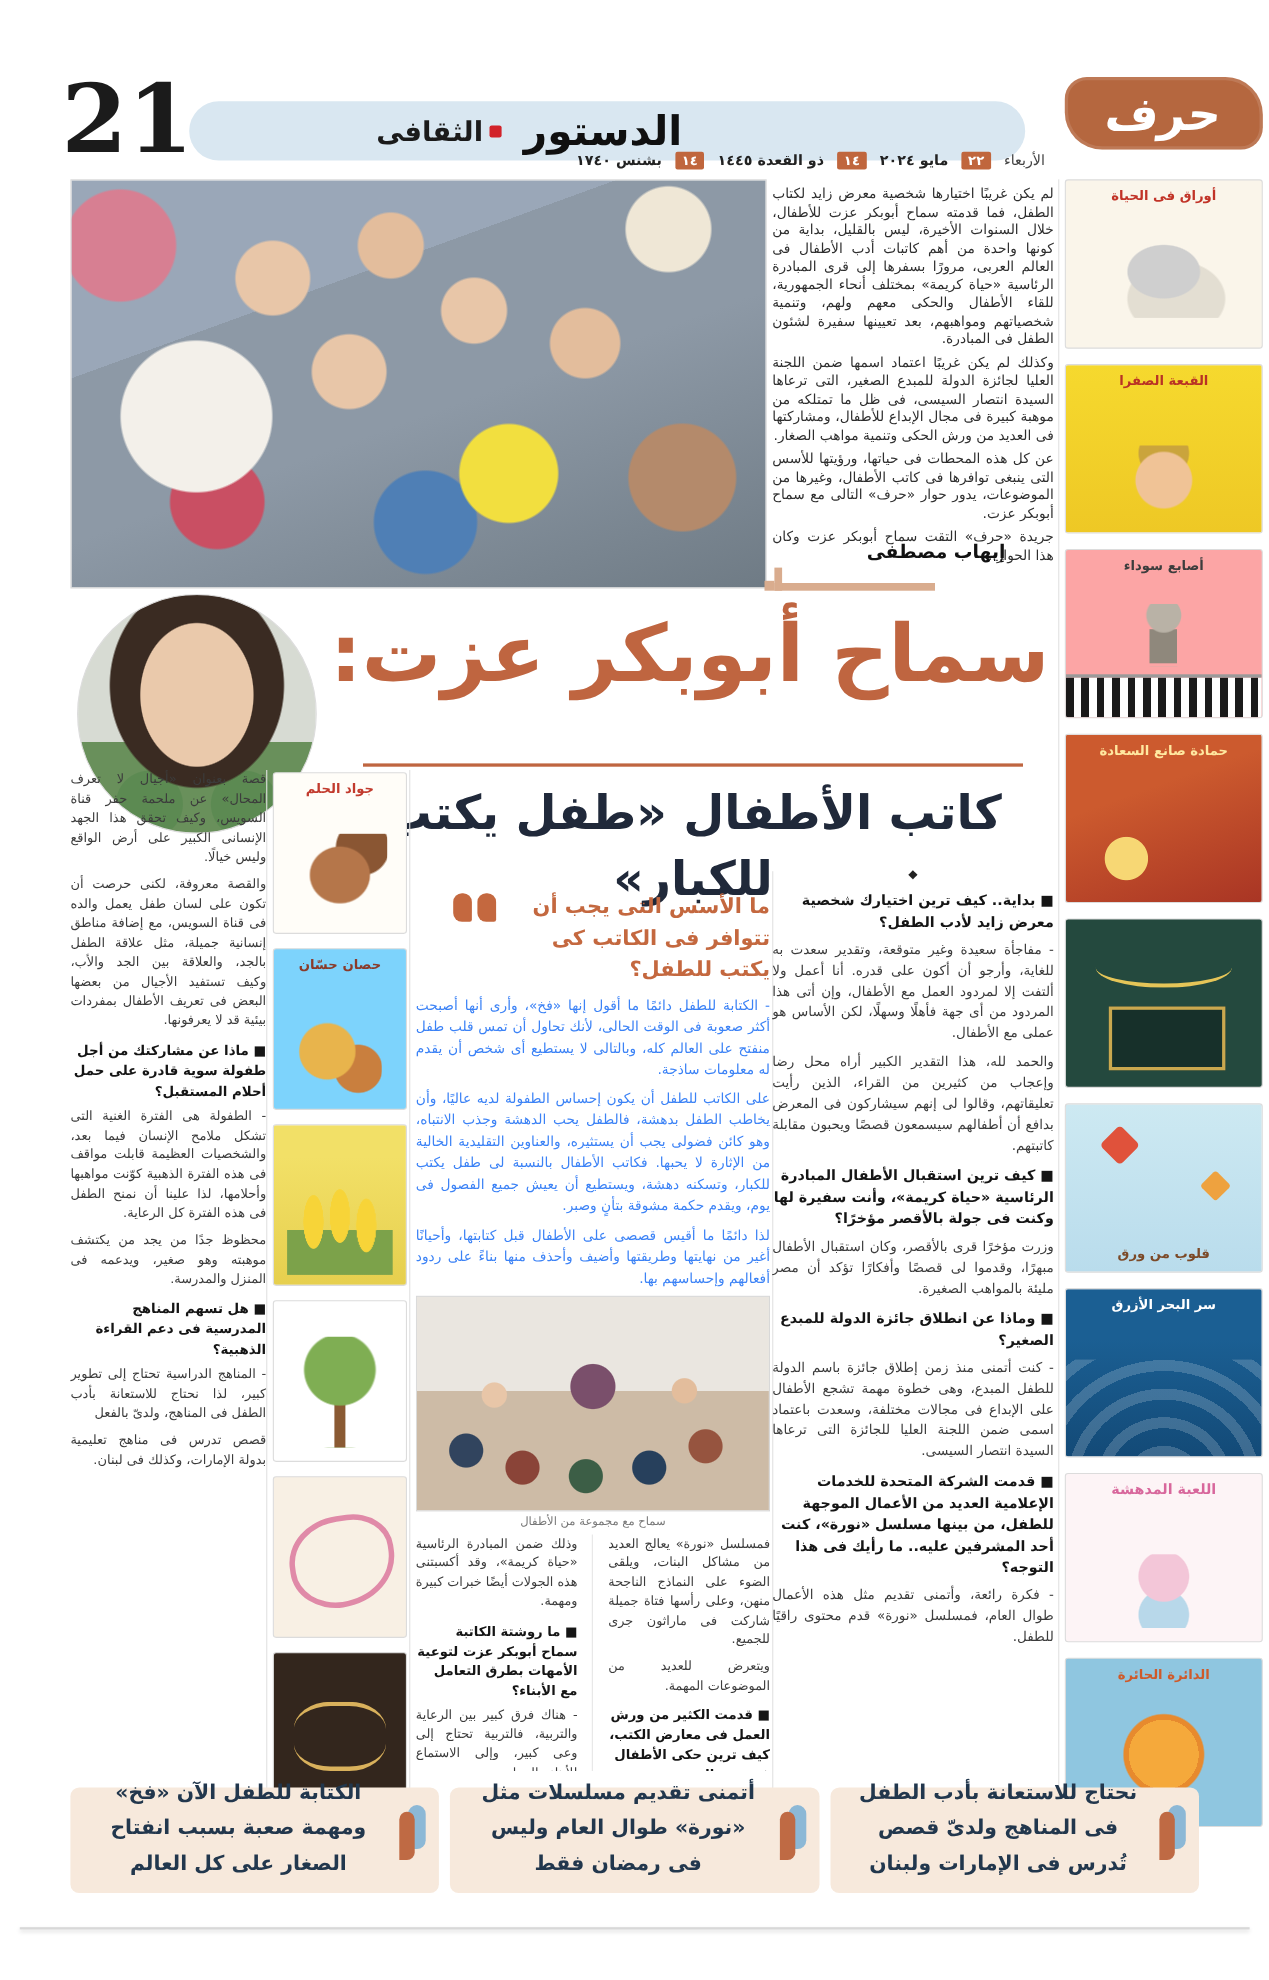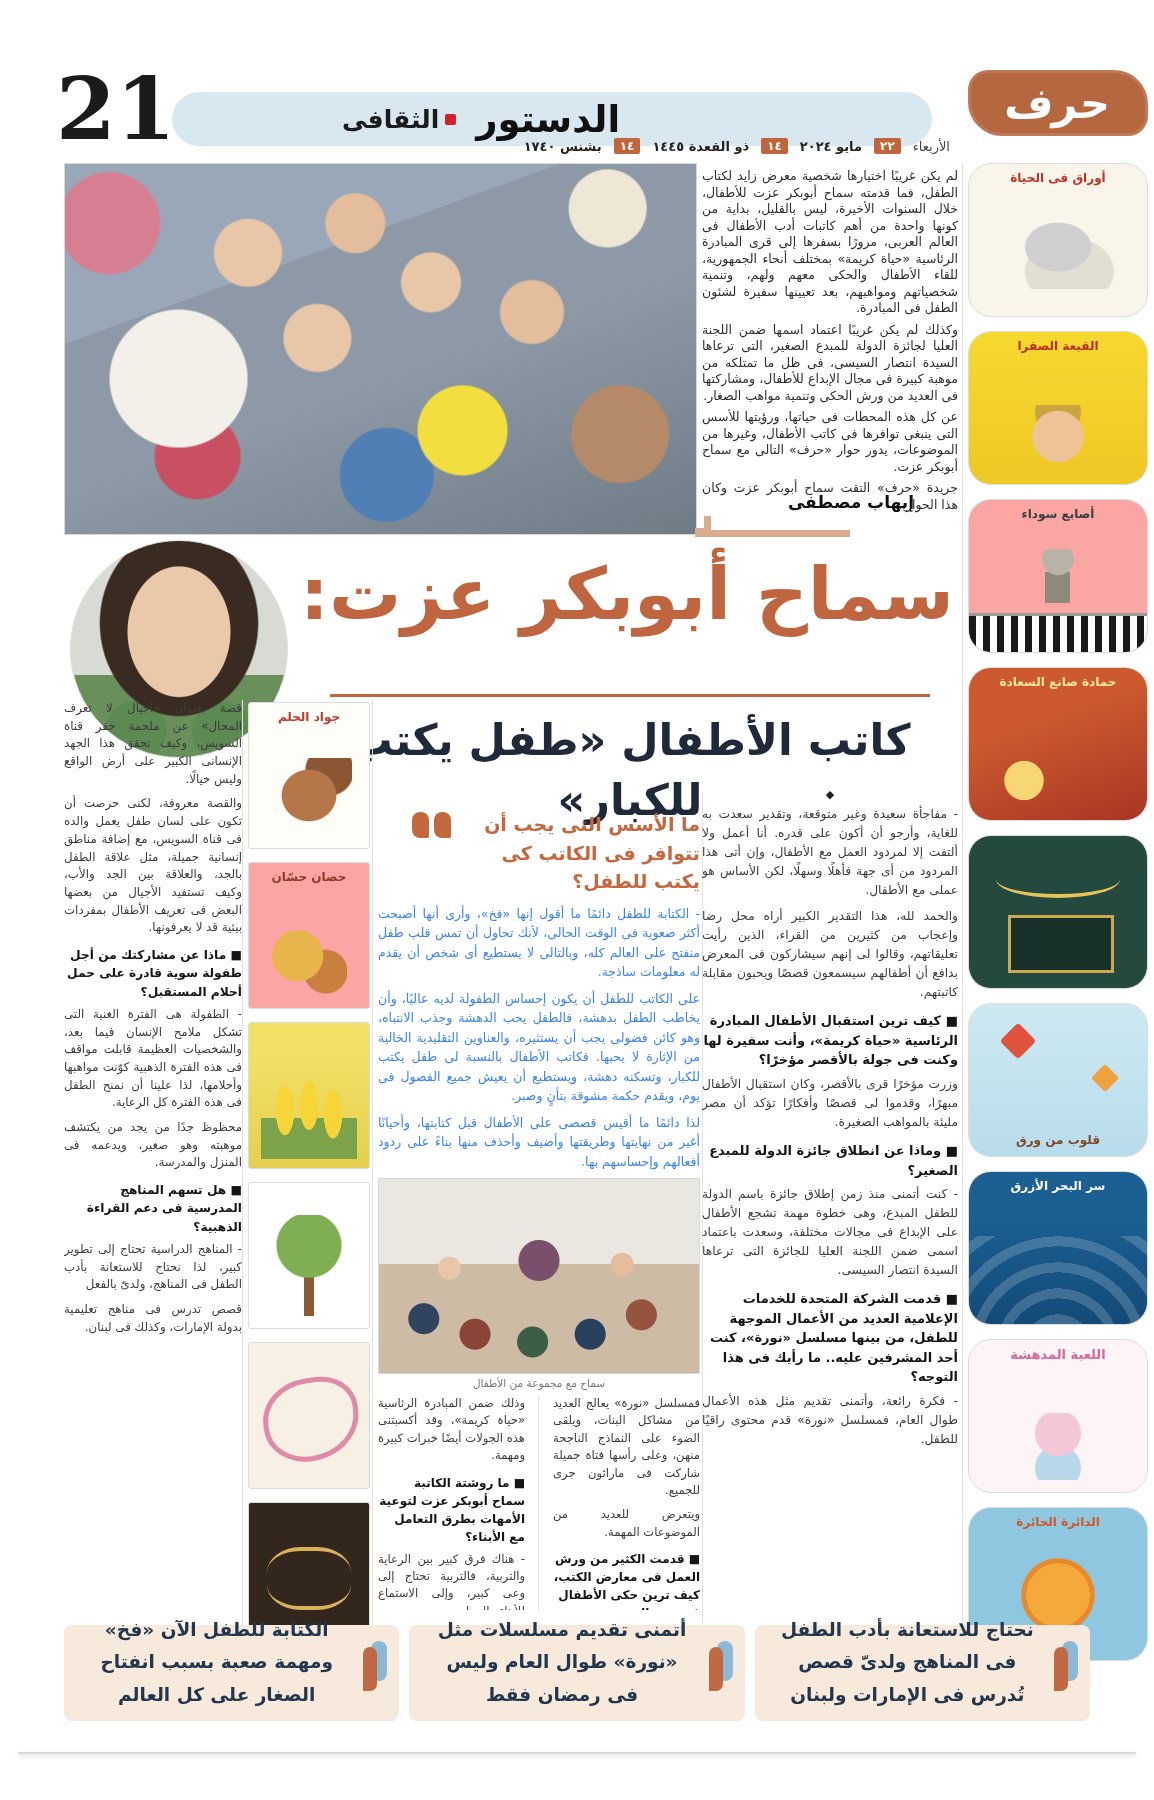--- a/index.html
+++ b/index.html
@@ -86,21 +86,21 @@
   .subcol .q{font-size:12px;}
   .subcol .a{font-size:11.6px;line-height:1.5;}
   .subcol + .subcol{border-right:1px solid #e6e6e6;padding-right:13px;}
   .band-leftcol{position:absolute;left:64px;top:700px;width:178px;height:952px;overflow:hidden;}
   .band-leftcol .a{font-size:11.8px;line-height:1.5;}
   .band-leftcol .q{font-size:12.2px;}
   
   .band-leftcovers{position:absolute;left:248px;top:702px;width:122px;display:flex;flex-direction:column;gap:13px;}
   .band-rightbooks{position:absolute;right:6px;top:163px;width:180px;display:flex;flex-direction:column;gap:14px;}
   .bk{position:relative;border:1px solid #dcdcdc;border-radius:3px;overflow:hidden;background:#fff;}
-  .band-rightbooks .bk{height:152px;border-radius:23px;}
+  .band-rightbooks .bk{height:152px;}
   .band-leftcovers .bk{height:145px;}
   .bk-title{position:absolute;top:6px;right:6px;left:6px;font-weight:700;font-size:12px;text-align:center;z-index:2;line-height:1.35;}
   .rb0{background:#faf5ea;} .rb0 .bk-title{color:#c13327;}
   .rb0::after{content:"";position:absolute;left:18%;top:36%;width:64%;height:46%;
     background:radial-gradient(ellipse at 50% 40%, #cfcfcf 0 40%, transparent 42%),
                radial-gradient(ellipse at 60% 75%, #e3ded2 0 45%, transparent 47%);}
   .rb1{background:linear-gradient(180deg,#f6d92e,#eec825);} .rb1 .bk-title{color:#b93225;}
   .rb1::after{content:"";position:absolute;left:28%;bottom:6%;width:44%;height:46%;
     background:radial-gradient(circle at 50% 45%, #f0c396 0 46%, transparent 48%),
                radial-gradient(circle at 50% 10%, #caa43c 0 30%, transparent 32%);}
@@ -127,21 +127,21 @@
   .rb7::after{content:"";position:absolute;left:18%;top:28%;width:64%;height:58%;
     background:radial-gradient(circle at 50% 50%, #f5a93b 0 44%, #e78a2e 44% 50%, transparent 52%);}
   .rb8{background:#fdf4f6;} .rb8 .bk-title{color:#d8679c;font-size:13px;}
   .rb8::after{content:"";position:absolute;left:30%;bottom:8%;width:40%;height:44%;
     background:radial-gradient(circle at 50% 30%, #f3c6d8 0 38%, transparent 40%),
                radial-gradient(circle at 50% 82%, #b8d8ea 0 34%, transparent 36%);}
   .lb0{background:#fffdf8;} .lb0 .bk-title{color:#c23b2e;}
   .lb0::after{content:"";position:absolute;left:14%;bottom:8%;width:72%;height:54%;
     background:radial-gradient(ellipse at 50% 48%, #b5764a 0 44%, transparent 46%),
                radial-gradient(ellipse at 74% 16%, #8a5633 0 26%, transparent 28%);}
-  .lb1{background:#fca5a5;} .lb1 .bk-title{color:#8a3b2a;}
+  .lb1{background:#7dd3fc;} .lb1 .bk-title{color:#8a3b2a;}
   .lb1::after{content:"";position:absolute;left:18%;bottom:6%;width:64%;height:50%;
     background:radial-gradient(circle at 35% 40%, #e8b44c 0 38%, transparent 40%),
                radial-gradient(circle at 72% 62%, #c97f3e 0 30%, transparent 32%);}
   .lb2{background:linear-gradient(180deg,#f2e067 0 20%,#e6cf4e 100%);}
   .lb2::after{content:"";position:absolute;left:10%;bottom:6%;width:80%;height:74%;
     background:radial-gradient(ellipse 15px 40px at 25% 55%, #f7d438 0 60%, transparent 62%),
                radial-gradient(ellipse 15px 40px at 50% 50%, #f7d438 0 60%, transparent 62%),
                radial-gradient(ellipse 15px 40px at 75% 58%, #f7d438 0 60%, transparent 62%),
                linear-gradient(180deg, transparent 0 62%, #7ca24a 62% 100%);}
   .lb3{background:#ffffff;}
@@ -237,20 +237,21 @@
   <div class="head-rule"></div>
   <div class="subhead">كاتب الأطفال «طفل يكتب للكبار»</div>
 
   <div class="vline" style="left:242px;top:700px;height:952px;"></div>
   <div class="vline" style="left:372px;top:700px;height:952px;"></div>
   <div class="vline" style="left:702px;top:792px;height:860px;"></div>
   <div class="vline" style="left:962px;top:163px;height:1490px;"></div>
 
   <div class="band-rightcol">
     <div class="diamond">◆</div>
+    <div class="q">■ بداية.. كيف ترين اختيارك شخصية معرض زايد لأدب الطفل؟</div>
     <p class="a">- مفاجأة سعيدة وغير متوقعة، وتقدير سعدت به للغاية، وأرجو أن أكون على قدره. أنا أعمل ولا ألتفت إلا لمردود العمل مع الأطفال، وإن أتى هذا المردود من أى جهة فأهلًا وسهلًا، لكن الأساس هو عملى مع الأطفال.</p>
     <p class="a">والحمد لله، هذا التقدير الكبير أراه محل رضا وإعجاب من كثيرين من القراء، الذين رأيت تعليقاتهم، وقالوا لى إنهم سيشاركون فى المعرض بدافع أن أطفالهم سيسمعون قصصًا ويحبون مقابلة كاتبتهم.</p>
     <div class="q">■ كيف ترين استقبال الأطفال المبادرة الرئاسية «حياة كريمة»، وأنت سفيرة لها وكنت فى جولة بالأقصر مؤخرًا؟</div>
     <p class="a">وزرت مؤخرًا قرى بالأقصر، وكان استقبال الأطفال مبهرًا، وقدموا لى قصصًا وأفكارًا تؤكد أن مصر مليئة بالمواهب الصغيرة.</p>
     <div class="q">■ وماذا عن انطلاق جائزة الدولة للمبدع الصغير؟</div>
     <p class="a">- كنت أتمنى منذ زمن إطلاق جائزة باسم الدولة للطفل المبدع، وهى خطوة مهمة تشجع الأطفال على الإبداع فى مجالات مختلفة، وسعدت باعتماد اسمى ضمن اللجنة العليا للجائزة التى ترعاها السيدة انتصار السيسى.</p>
     <div class="q">■ قدمت الشركة المتحدة للخدمات الإعلامية العديد من الأعمال الموجهة للطفل، من بينها مسلسل «نورة»، كنت أحد المشرفين عليه.. ما رأيك فى هذا التوجه؟</div>
     <p class="a">- فكرة رائعة، وأتمنى تقديم مثل هذه الأعمال طوال العام، فمسلسل «نورة» قدم محتوى راقيًا للطفل.</p>
   </div>
 

